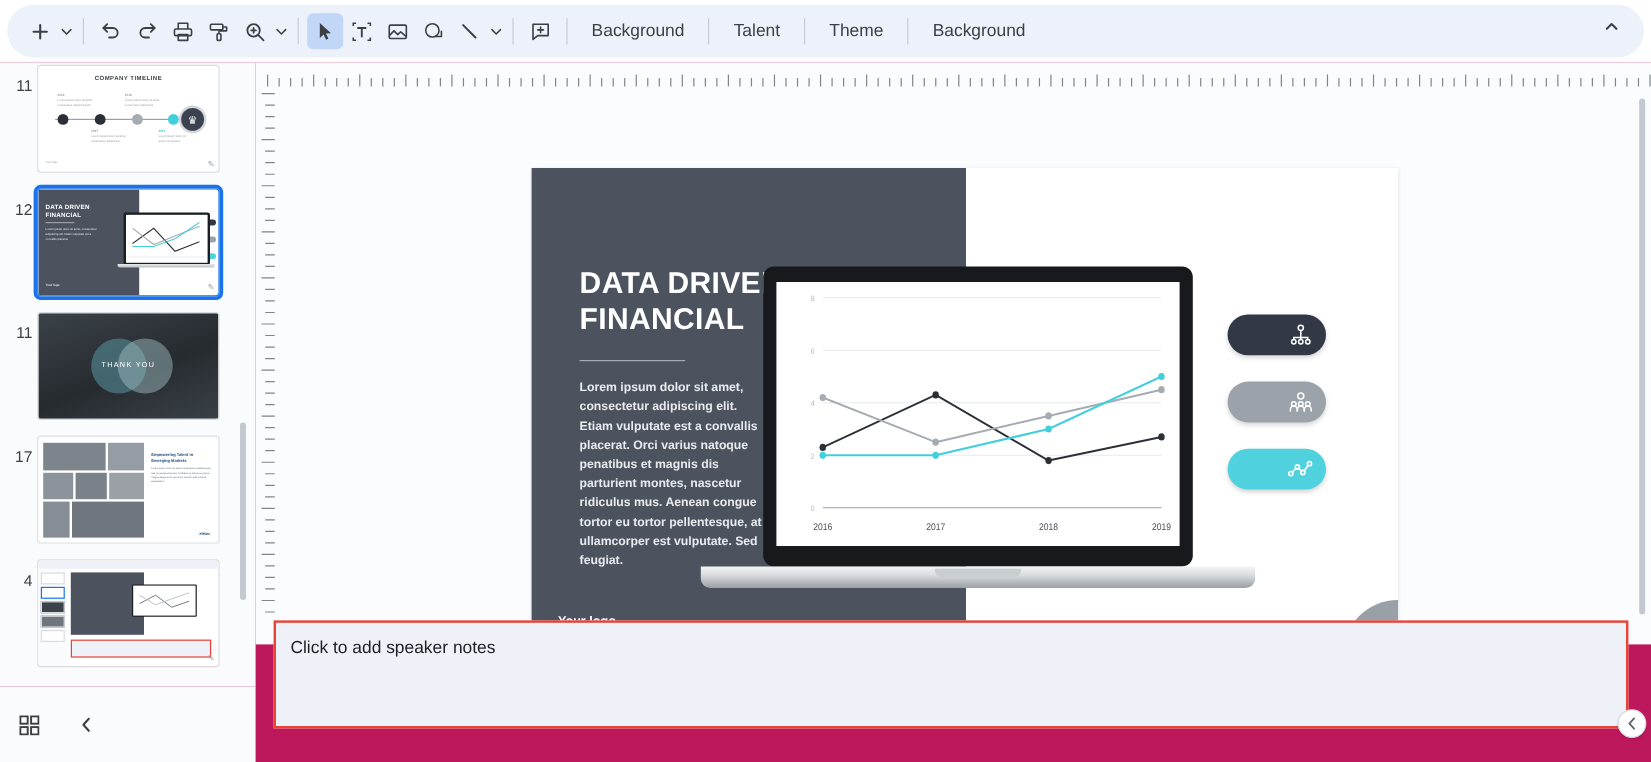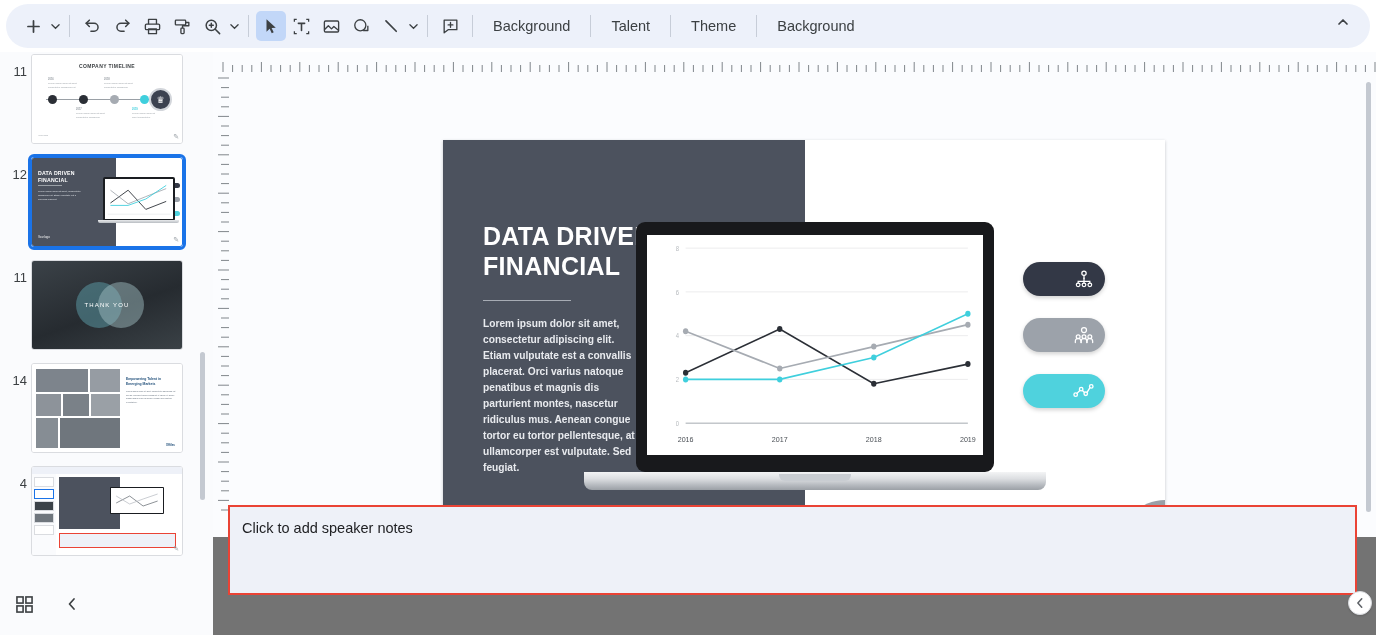--- a/index.html
+++ b/index.html
@@ -2,21 +2,21 @@
 <html><head>
 <meta charset="utf-8">
 <style>
   * { box-sizing: border-box; margin: 0; padding: 0; }
   html, body {
     width: 1376px; height: 635px;
     overflow: hidden;
     font-family: "Liberation Sans", sans-serif;
     background: #ffffff;
   }
-  #app { position: relative; width: 1376px; height: 635px; background:#737373; }
+  #app { position: relative; width: 1376px; height: 635px; background:#be185d; }
 
   
   .toolbar {
     position:absolute; left:0; top:0; width:1376px; height:52px;
     background:#ffffff;
   }
   .toolbar-pill {
     position:absolute; left:6px; top:4px; width:1364px; height:44px;
     background:#edf1fa; border-radius:22px;
   }
@@ -193,21 +193,21 @@
     position:absolute; left:50%; transform:translateX(-50%); bottom:-22px;
     width:48px; height:3px; background:#9aa0a6; border-radius:2px;
   }
 
   
   .canvas-scroll {
     position:absolute; right:5px; top:30px; width:5px; height:430px;
     background:#c4c9d1; border-radius:3px;
   }
   .notes-box {
-    position:absolute; left:228px; top:505px; width:1129px; height:90px;
+    position:absolute; left:228px; top:517px; width:1129px; height:90px;
     background:#eef1f8; border:2px solid #ea4335;
   }
   .notes-text {
     position:absolute; left:12px; top:13px; font-size:14.5px; color:#202124;
   }
   .notes-toggle {
     position:absolute; right:-11px; bottom:22px; width:24px; height:24px; border-radius:50%;
     background:#fff; border:1px solid #dadce0;
     display:flex; align-items:center; justify-content:center; cursor:pointer;
     box-shadow:0 1px 2px rgba(0,0,0,.15);
@@ -402,21 +402,21 @@
         <div class="thumb">
           <div class="thumb-inner t13">
             <div class="c1"></div>
               <div class="c2"></div>
             <div class="ty">THANK YOU</div>
           </div>
         </div>
       </div>
 
       <div class="slide-row" style="height:103px;">
-        <div class="slide-num">14</div>
+        <div class="slide-num">17</div>
         <div class="thumb">
           <div class="thumb-inner t14">
             <div class="ph" style="left:4px; top:5px; width:52px; height:23px; background:#7d848c;"></div>
             <div class="ph" style="left:58px; top:5px; width:30px; height:23px; background:#969ca3;"></div>
             <div class="ph" style="left:4px; top:30px; width:25px; height:22px; background:#8d939a;"></div>
             <div class="ph" style="left:31px; top:30px; width:26px; height:22px; background:#7a8188;"></div>
             <div class="ph" style="left:59px; top:30px; width:29px; height:22px; background:#9aa0a6;"></div>
             <div class="ph" style="left:4px; top:54px; width:22px; height:30px; background:#868d94;"></div>
             <div class="ph" style="left:28px; top:54px; width:60px; height:30px; background:#6f767d;"></div>
             <div class="hd">Empowering Talent in Emerging Markets</div>

